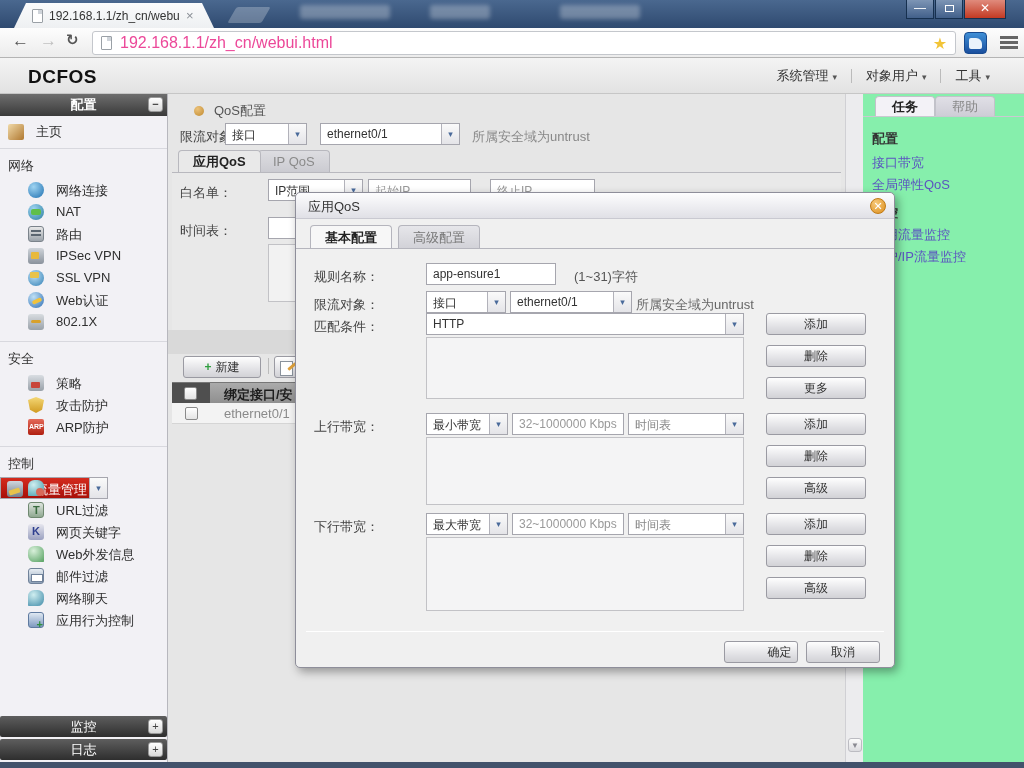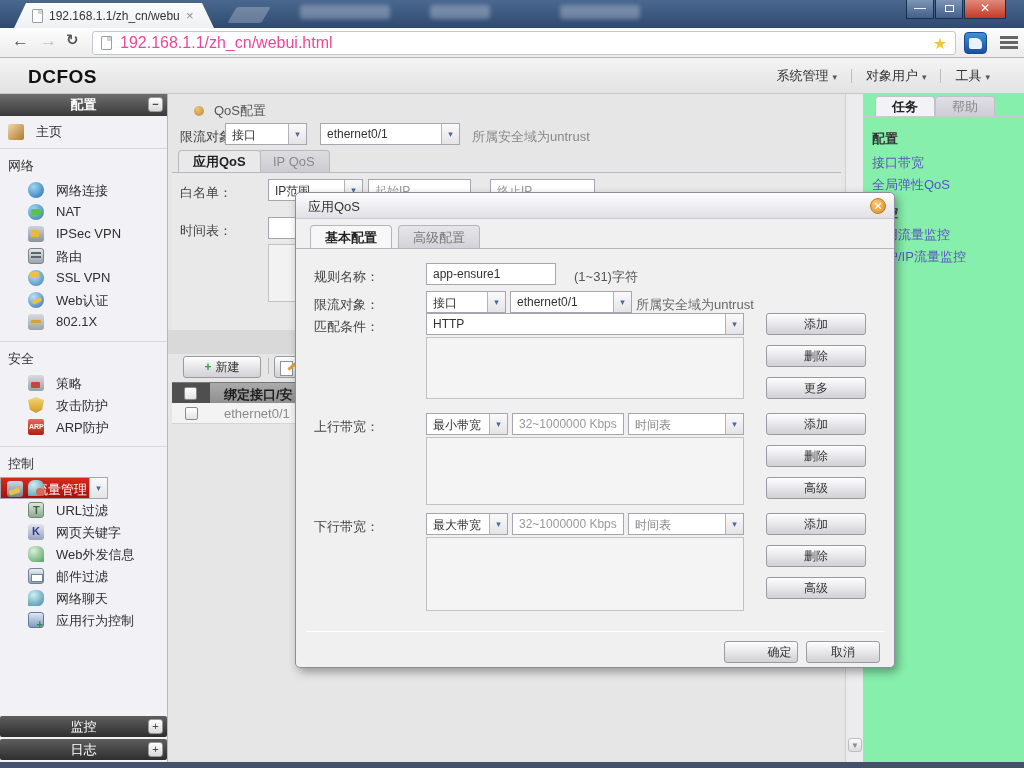--- a/index.html
+++ b/index.html
@@ -277,26 +277,26 @@
       <div class="sb-sec-label">网络</div>
       <div class="sb-item">
         <span class="icn ic-globe"></span>
         <span class="lbl">网络连接</span>
         </div>
       <div class="sb-item">
         <span class="icn ic-nat"></span>
         <span class="lbl">NAT</span>
         </div>
       <div class="sb-item">
+        <span class="icn ic-route"></span>
+        <span class="lbl">路由</span>
+        </div>
+      <div class="sb-item">
         <span class="icn ic-ipsec"></span>
         <span class="lbl">IPSec VPN</span>
-        </div>
-      <div class="sb-item">
-        <span class="icn ic-route"></span>
-        <span class="lbl">路由</span>
         </div>
       <div class="sb-item">
         <span class="icn ic-ssl"></span>
         <span class="lbl">SSL VPN</span>
         </div>
       <div class="sb-item">
         <span class="icn ic-webauth"></span>
         <span class="lbl">Web认证</span>
         </div>
       <div class="sb-item">

